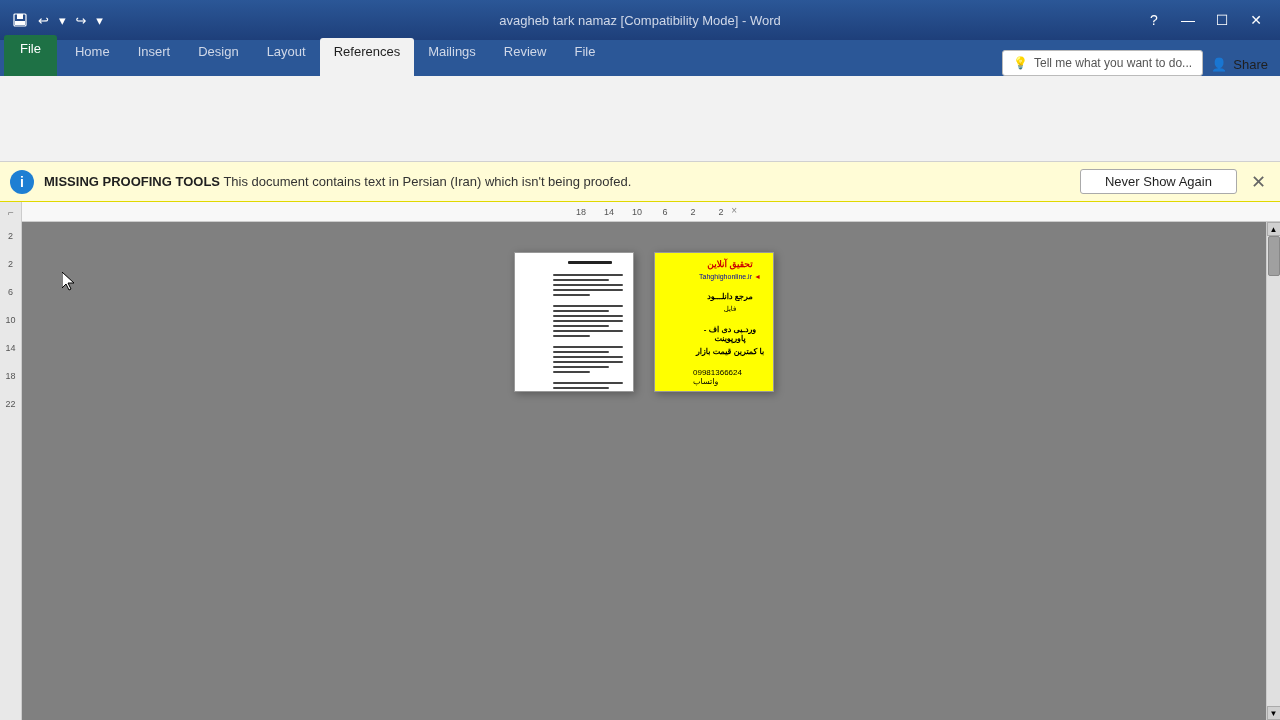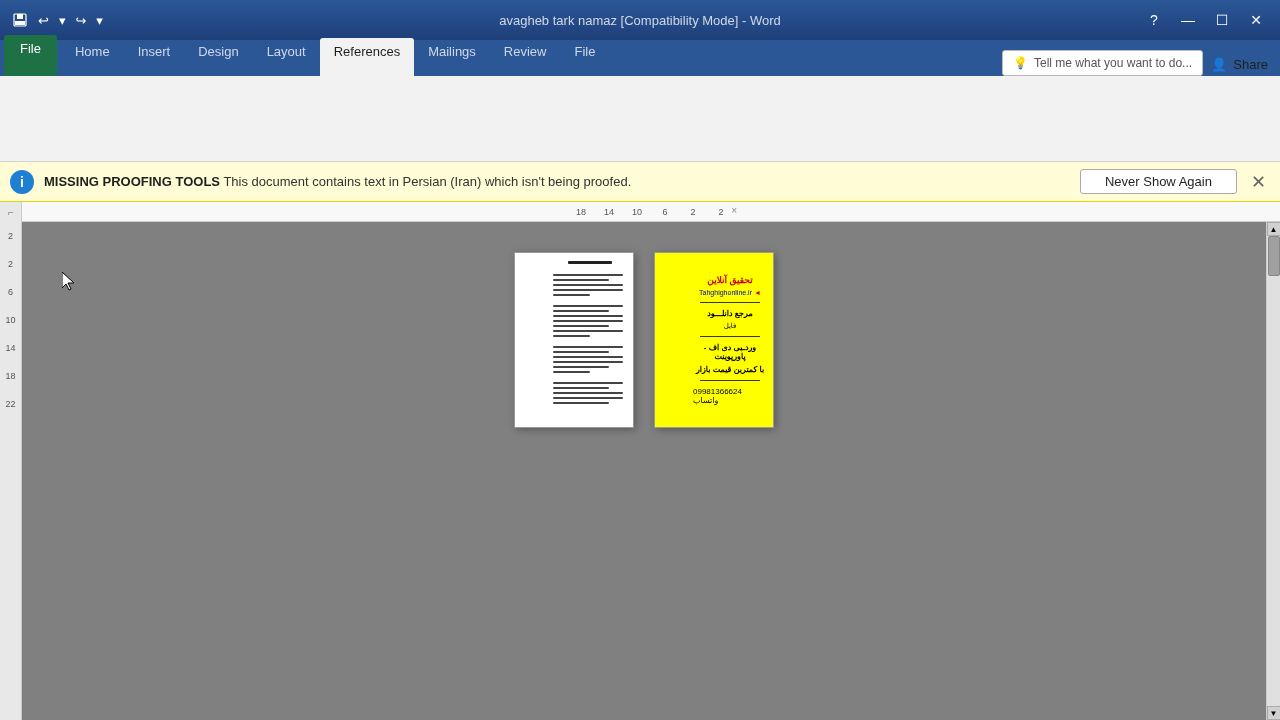--- a/index.html
+++ b/index.html
@@ -180,21 +180,21 @@
     .pages-row {
       display: flex;
       gap: 20px;
       align-items: flex-start;
     }
     .page-thumb {
       background: white;
       border: 1px solid #999;
       box-shadow: 2px 2px 8px rgba(0,0,0,0.3);
       width: 120px;
-      height: 176px;
+      height: 140px;
       position: relative;
       overflow: hidden;
       padding-left: 32px;
     }
     .page-content {
       width: 100%; height: 100%;
       padding: 8px 6px;
       display: flex;
       flex-direction: column;
     }

